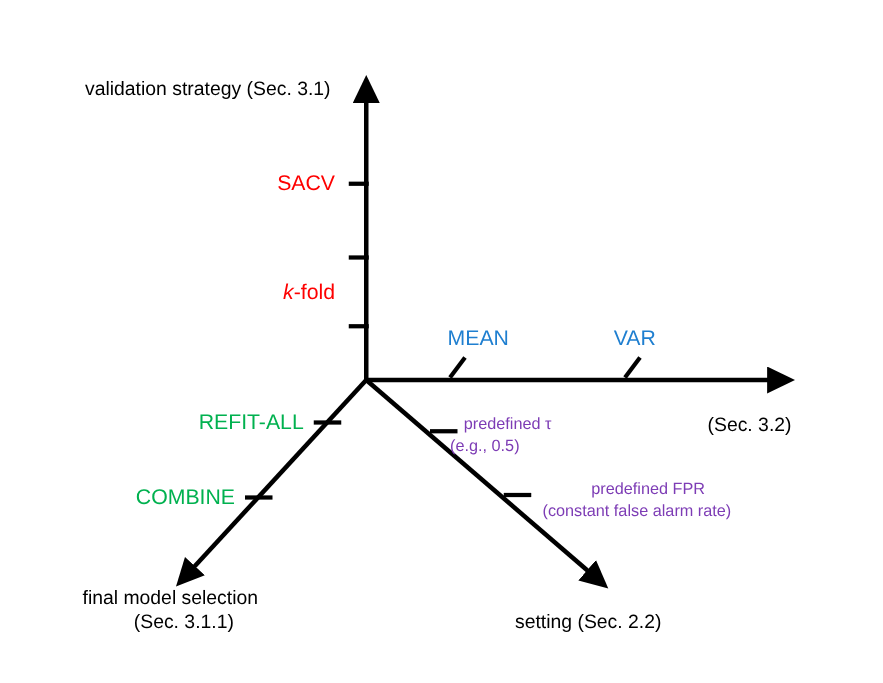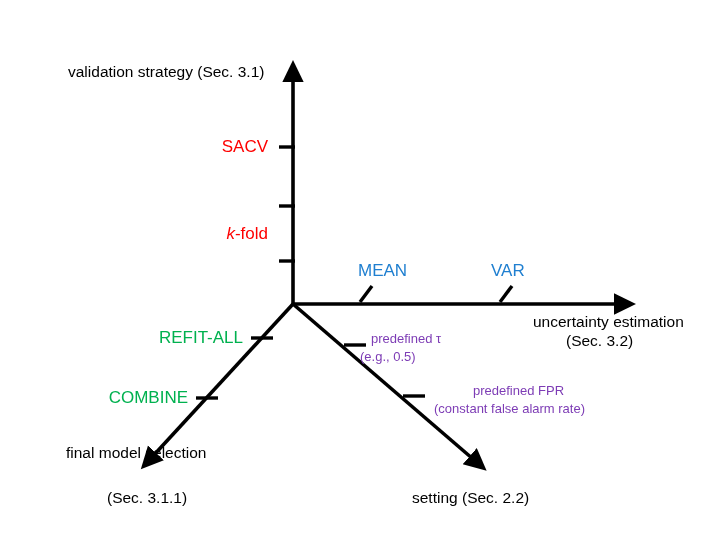--- a/index.html
+++ b/index.html
@@ -80,24 +80,23 @@
 
     <line x1="251" y1="338" x2="273" y2="338" stroke="#000000" stroke-width="3.4"></line>
     <line x1="196" y1="398" x2="218" y2="398" stroke="#000000" stroke-width="3.4"></line>
 
     <line x1="344" y1="345" x2="366" y2="345" stroke="#000000" stroke-width="3.4"></line>
     <line x1="403" y1="396" x2="425" y2="396" stroke="#000000" stroke-width="3.4"></line>
   </svg>
 
   <div class="lbl axis-title" style="left:68px; top:63px;">validation strategy (Sec. 3.1)</div>
 
-  <div class="lbl axis-title" style="left:533px; top:313px;">uncertainty estimation</div>
   <div class="lbl axis-title" style="left:566px; top:332px;">(Sec. 3.2)</div>
 
-  <div class="lbl axis-title" style="left:66px; top:444px;">final model selection</div>
+  <div class="lbl axis-title" style="left:66px; top:470px;">final model selection</div>
   <div class="lbl axis-title" style="left:107px; top:489px;">(Sec. 3.1.1)</div>
 
   <div class="lbl axis-title" style="left:412px; top:489px;">setting (Sec. 2.2)</div>
 
   <div class="lbl tick-label red r-align" style="left:150px; top:137px; width:118px;">SACV</div>
 
   <div class="lbl tick-label red r-align" style="left:150px; top:196px; width:118px;margin-top:28px;"><span class="ital">k</span><span>-fold</span></div>
 
 
   <div class="lbl tick-label blue" style="left:358px; top:261px;">MEAN</div>

